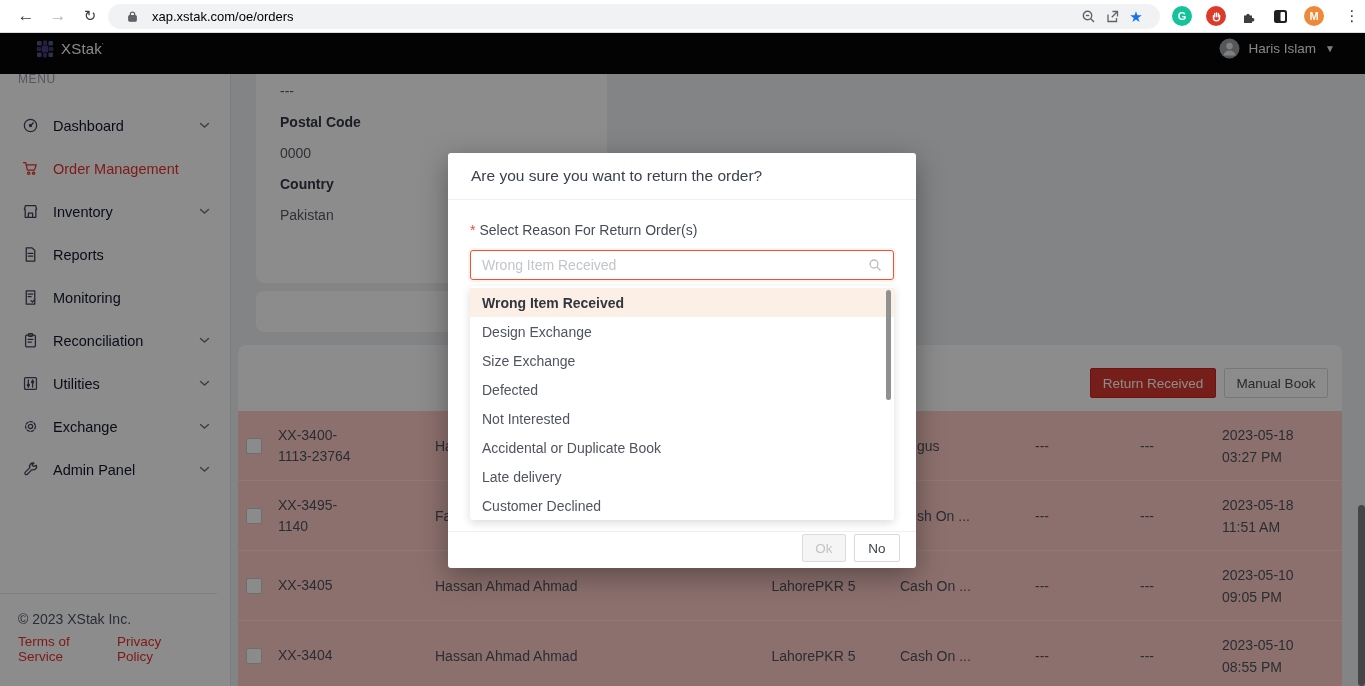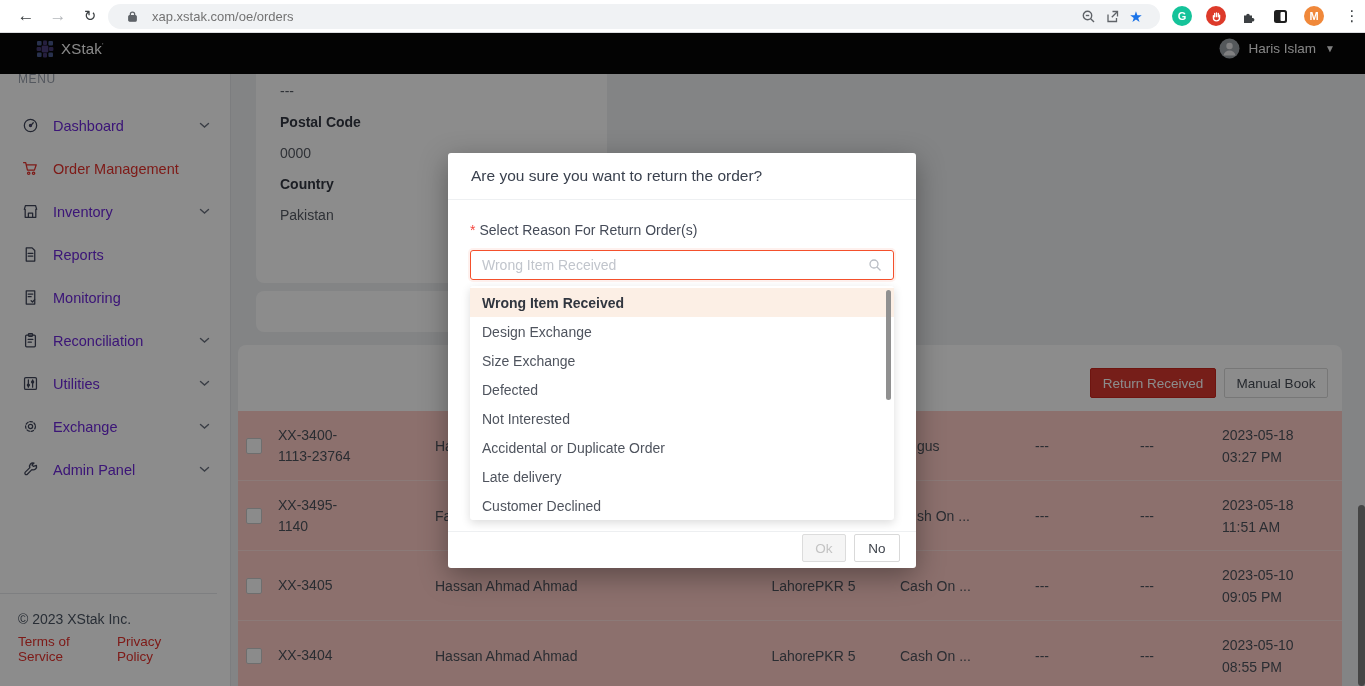--- a/index.html
+++ b/index.html
@@ -5,21 +5,21 @@
   * { margin:0; padding:0; box-sizing:border-box; }
   html,body { background:#888; }
   body { font-family:"Liberation Sans","DejaVu Sans",sans-serif; }
   #page { position:relative; width:1365px; height:686px; overflow:hidden; background:#eef0f3; margin:0 auto; }
 
   
   .browser-bar { position:absolute; top:0; left:0; width:1365px; height:33px; background:#fff; border-bottom:1px solid #dcdde0; z-index:70; }
   .nav-ico { position:absolute; top:0; height:32px; width:28px; display:flex; align-items:center; justify-content:center; font-size:17px; color:#3c4043; cursor:pointer; }
   .nav-ico.disabled { color:#b4b7bb; }
   .omnibox { position:absolute; left:108px; top:4px; width:1052px; height:25px; background:#f0f2f4; border-radius:13px; display:flex; align-items:center; padding:0 12px; }
-  .omnibox .url { font-size:13px; color:#737373; margin-left:8px; }
+  .omnibox .url { font-size:13px; color:#000000; margin-left:8px; }
   .omnibox .spacer { flex:1; }
   .omni-ico { display:flex; align-items:center; justify-content:center; width:24px; height:24px; }
   .star { color:#1a73e8; font-size:15px; }
   .ext { position:absolute; top:6px; width:20px; height:20px; border-radius:50%; display:flex; align-items:center; justify-content:center; font-size:11px; font-weight:bold; color:#fff; }
   .ext-flat { position:absolute; top:8px; width:17px; height:17px; display:flex; align-items:center; justify-content:center; }
   .dots { position:absolute; left:1340px; top:0; width:24px; height:32px; display:flex; align-items:center; justify-content:center; color:#3c4043; font-size:15px; }
 
   
   .app-header { position:absolute; top:33px; left:0; width:1365px; height:41px; background:#060606; z-index:10; }
   .brand { position:absolute; left:36px; top:0; height:31px; display:flex; align-items:center; gap:7px; }
@@ -27,21 +27,21 @@
   .brand-text sup { font-size:8px; color:#cfcfcf; }
   .hdr-user { position:absolute; right:30px; top:0; height:31px; display:flex; align-items:center; gap:9px; cursor:pointer; }
   .hdr-user .uname { color:#f2f2f2; font-size:13.5px; }
   .hdr-user .caret { color:#e8e8e8; font-size:10px; }
 
   
   .sidebar { position:absolute; top:64px; left:0; width:231px; height:622px; background:#fff; border-right:1px solid #e2e4e8; z-index:5; }
   .menu-label { position:absolute; left:18px; top:8px; font-size:12px; color:#9aa1ad; letter-spacing:.05em; }
   .collapse-btn { position:absolute; left:213px; top:14px; width:21px; height:21px; border-radius:50%; background:#3a3a3a; color:#fff; display:flex; align-items:center; justify-content:center; font-size:11px; z-index:6; cursor:pointer; }
   .menu-list { position:absolute; top:40px; left:0; right:0; }
-  .menu-item { height:43px; display:flex; align-items:center; padding:0 20px 0 22px; gap:14px; color:#6d28d9; font-size:14.5px; font-weight:500; cursor:pointer; }
+  .menu-item { height:43px; display:flex; align-items:center; padding:0 20px 0 22px; gap:14px; color:#0f172a; font-size:14.5px; font-weight:500; cursor:pointer; }
   .menu-item .mi-icon { display:flex; width:17px; }
   .menu-item .mi-icon svg { stroke:#40465a; }
   .menu-item.active { color:#e5322d; }
   .menu-item.active .mi-icon svg { stroke:#e5322d; }
   .mi-chev { margin-left:auto; display:flex; }
   .side-footer { position:absolute; bottom:0; left:0; right:13px; border-top:1px solid #e5e7eb; padding:17px 18px 22px; }
   .copyright { font-size:14px; color:#4b5563; }
   .foot-links { margin-top:7px; display:flex; gap:1px; }
   .foot-links span { color:#e5322d; font-size:13.5px; cursor:pointer; }
 
@@ -367,21 +367,21 @@
         </span>
       </div>
     </div>
     <div class="dropdown">
       <div>
           <div class="dd-opt active">Wrong Item Received</div>
           <div class="dd-opt">Design Exchange</div>
           <div class="dd-opt">Size Exchange</div>
           <div class="dd-opt">Defected</div>
           <div class="dd-opt">Not Interested</div>
-          <div class="dd-opt">Accidental or Duplicate Order</div>
+          <div class="dd-opt">Accidental or Duplicate Book</div>
           <div class="dd-opt">Late delivery</div>
           <div class="dd-opt">Customer Declined</div>
         </div>
       <div class="dd-thumb"></div>
     </div>
     <div class="m-foot">
       <div class="m-btn m-ok" aria-disabled="true">Ok</div>
       <div class="m-btn m-no">No</div>
     </div>
   </div>

